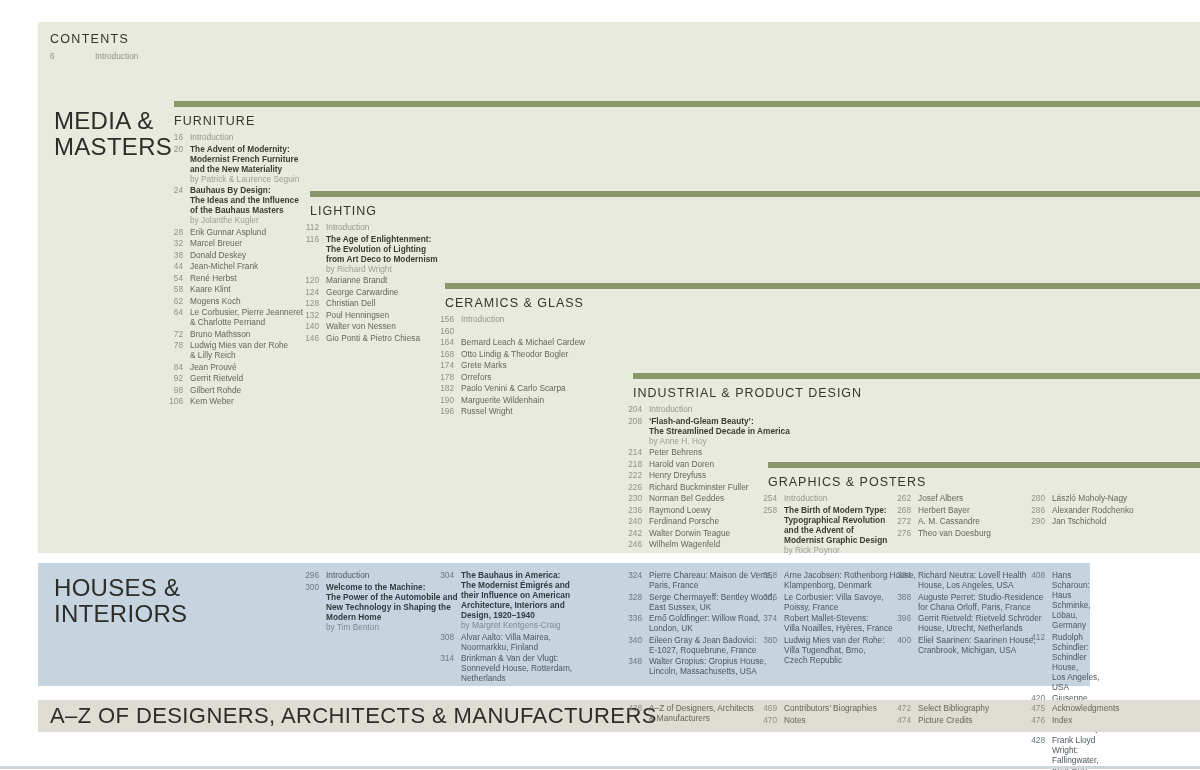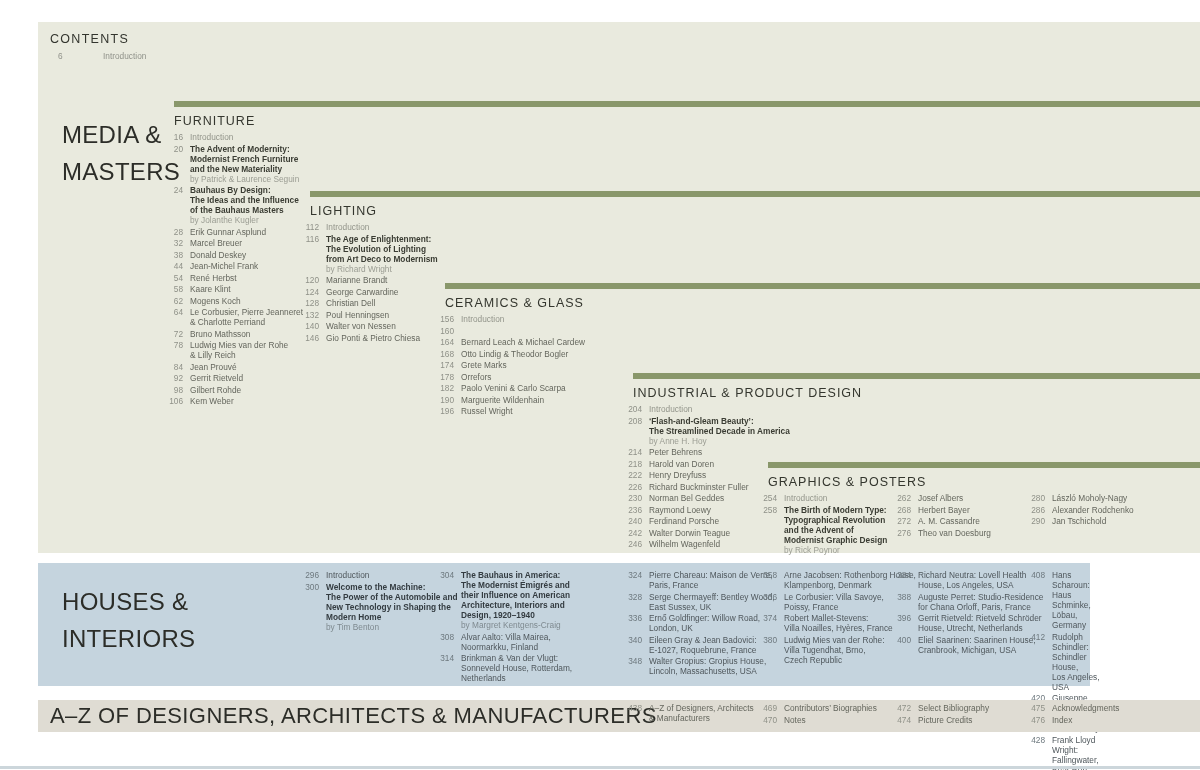--- a/index.html
+++ b/index.html
@@ -8,25 +8,25 @@
 
   
   .panel{position:absolute;}
   .panel-sage{left:38px;top:22px;width:1194px;height:531px;background:var(--sage,#e9eade);}
   .panel-blue{left:38px;top:563px;width:1052px;height:123px;background:var(--blue,#c5d4de);}
   .panel-grey{left:38px;top:700px;width:1156px;height:32px;background:var(--grey,#dfdcd3);padding-left:48px;}
   .bottom-edge{position:absolute;left:0;top:766px;width:1200px;height:3px;background:#ccd6db;}
 
   
   .contents-title{position:absolute;left:12px;top:10px;font-size:12.5px;letter-spacing:1.3px;color:#33352e;}
-  .contents-intro{position:absolute;left:12px;top:29px;font-size:8.3px;color:#90928a;margin-left:8px;}
+  .contents-intro{position:absolute;left:12px;top:29px;font-size:8.3px;color:#90928a;}
   .contents-intro .num{display:inline-block;width:45px;}
 
   
-  .part-title{font-size:24px;line-height:37px;letter-spacing:.3px;color:#2c2d28;white-space:pre-line;font-weight:normal;margin:12px;}
+  .part-title{font-size:24px;line-height:26px;letter-spacing:.3px;color:#2c2d28;white-space:pre-line;font-weight:normal;margin:4px;}
   .mm-title{position:absolute;left:12px;top:82px;}
   .hi-title{position:absolute;left:12px;top:8px;}
   .az-title{position:absolute;left:12px;top:0;font-size:22px;line-height:32px;letter-spacing:.4px;color:#2c2d28;font-weight:normal;margin:0;}
 
   
   .section{position:absolute;right:0;}
   .sec-bar{height:6px;background:var(--bar,#89976a);margin-left:8px;}
   .sec-h{margin:6px 0 0 8px;font-size:12.5px;font-weight:normal;letter-spacing:1px;line-height:17px;color:#34362e;}
   .entries{margin-top:2px;}
   .list{position:absolute;}

